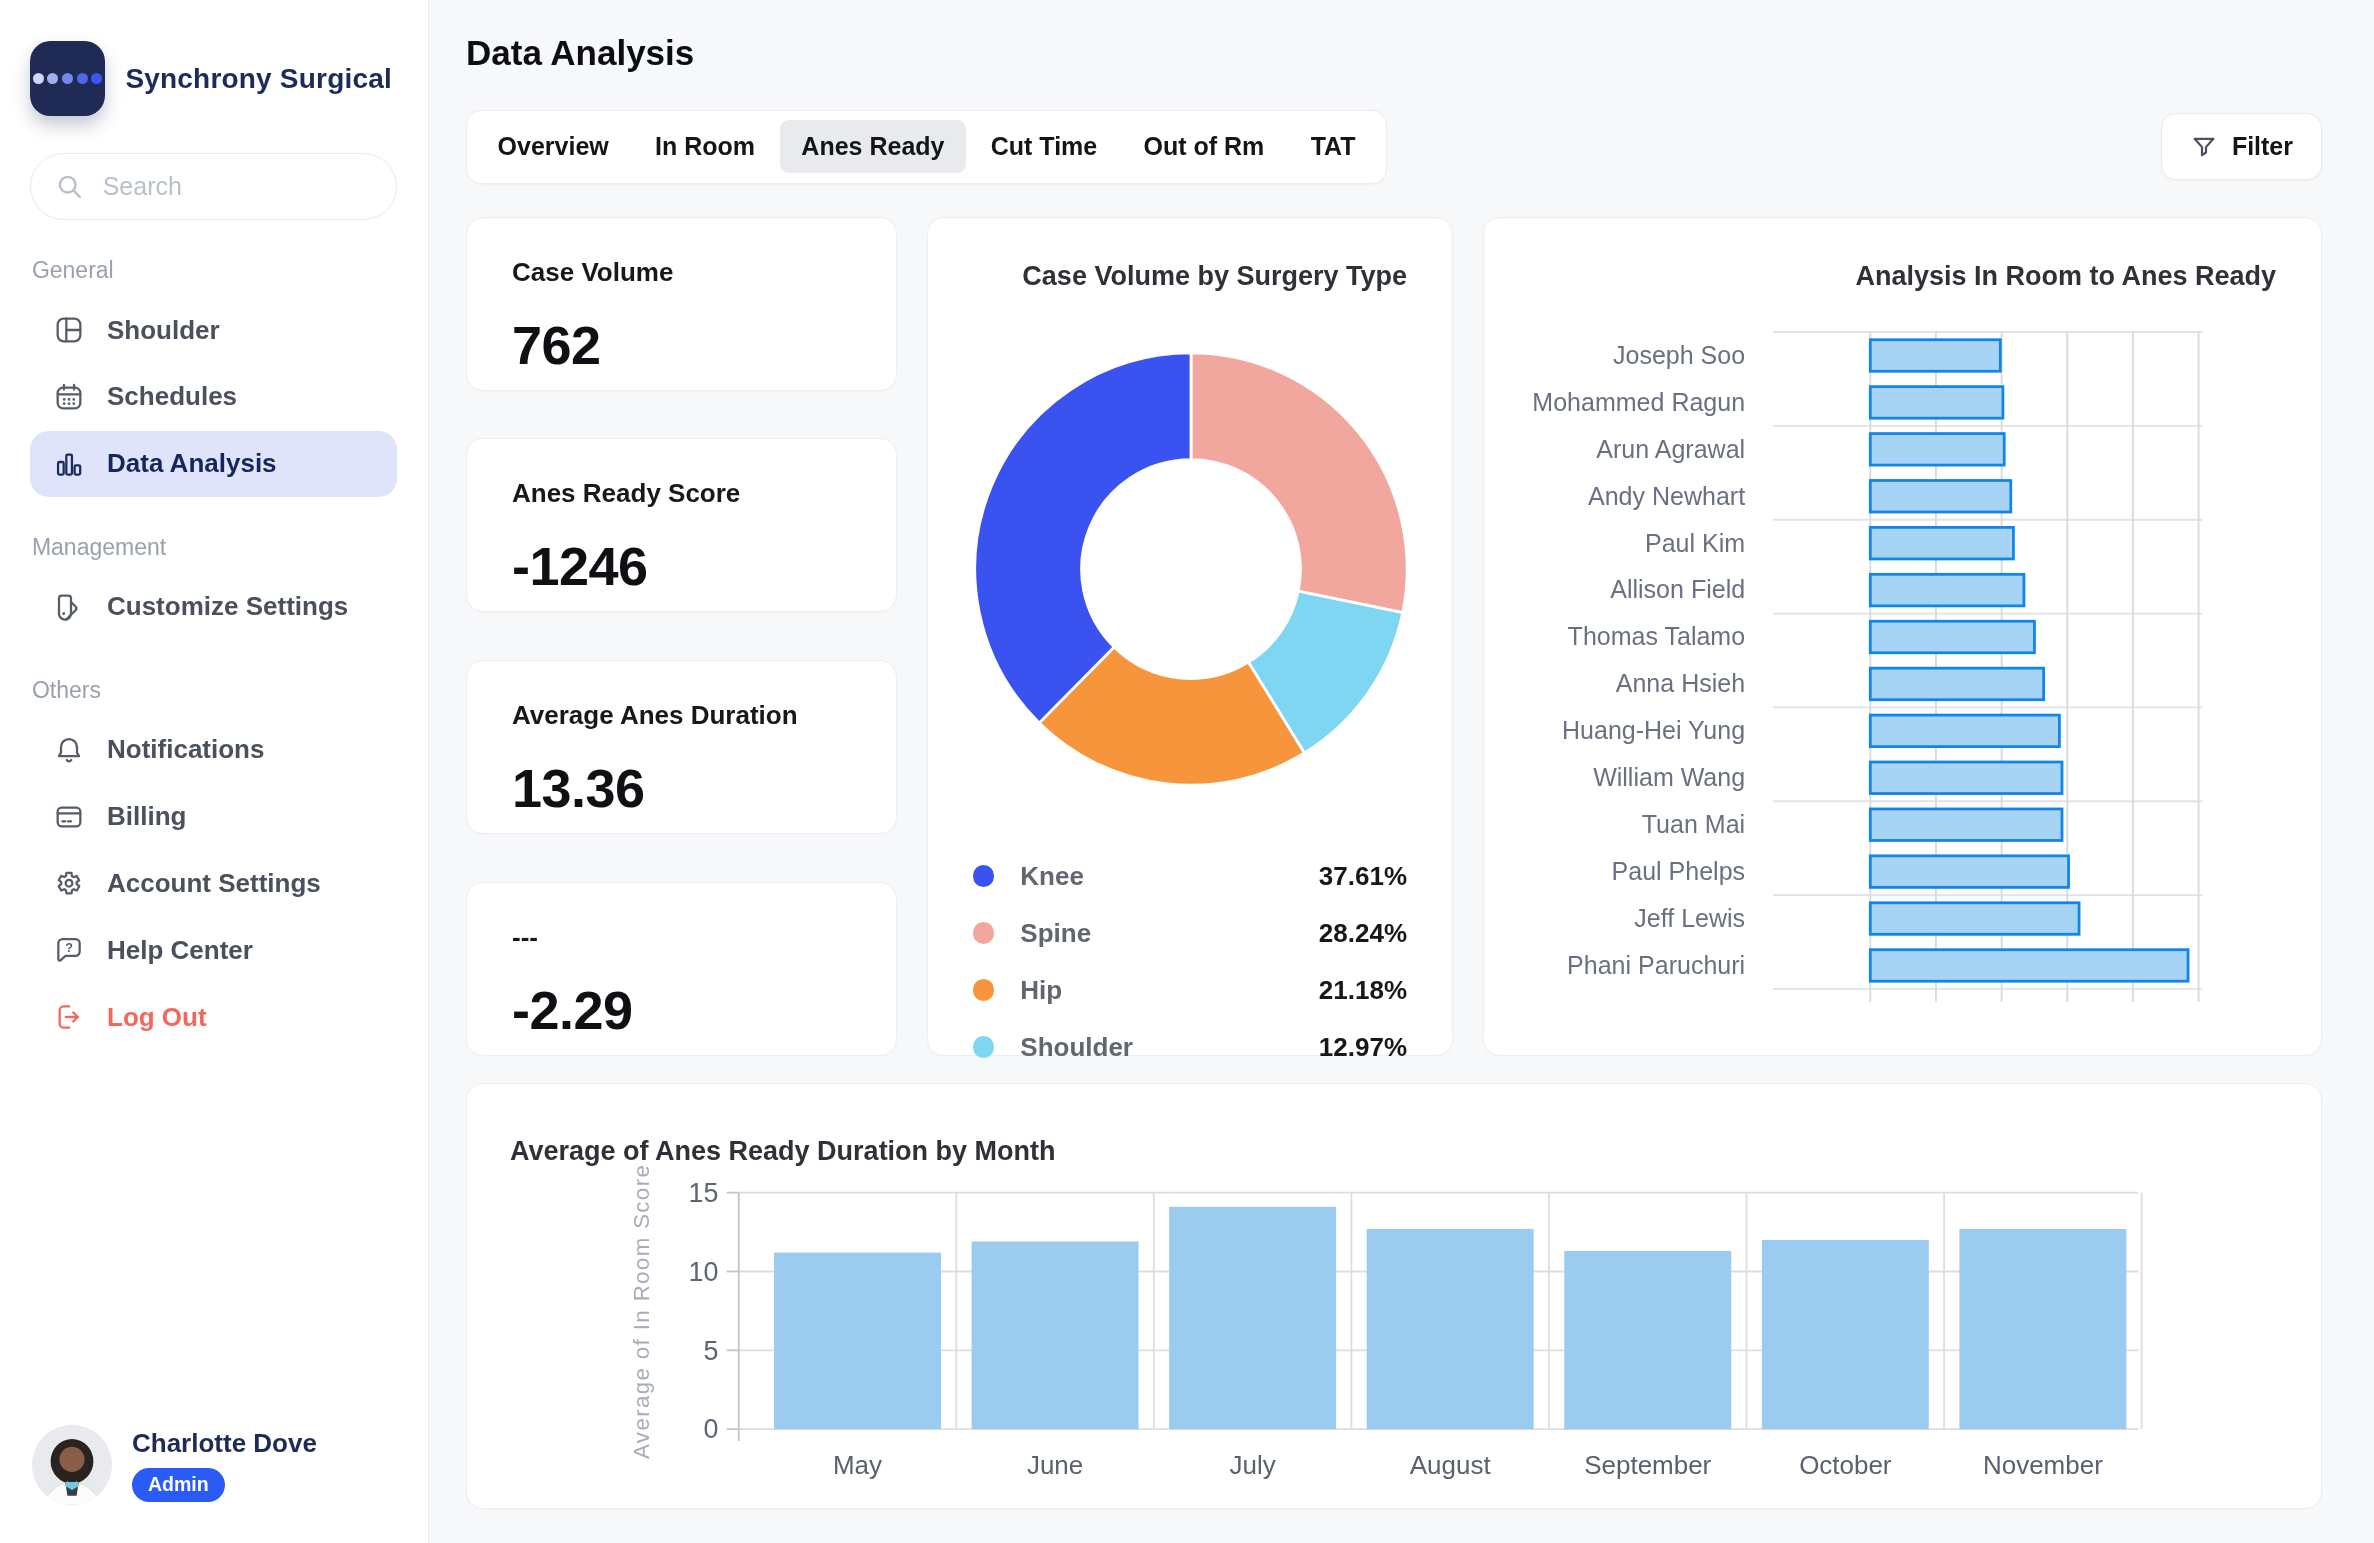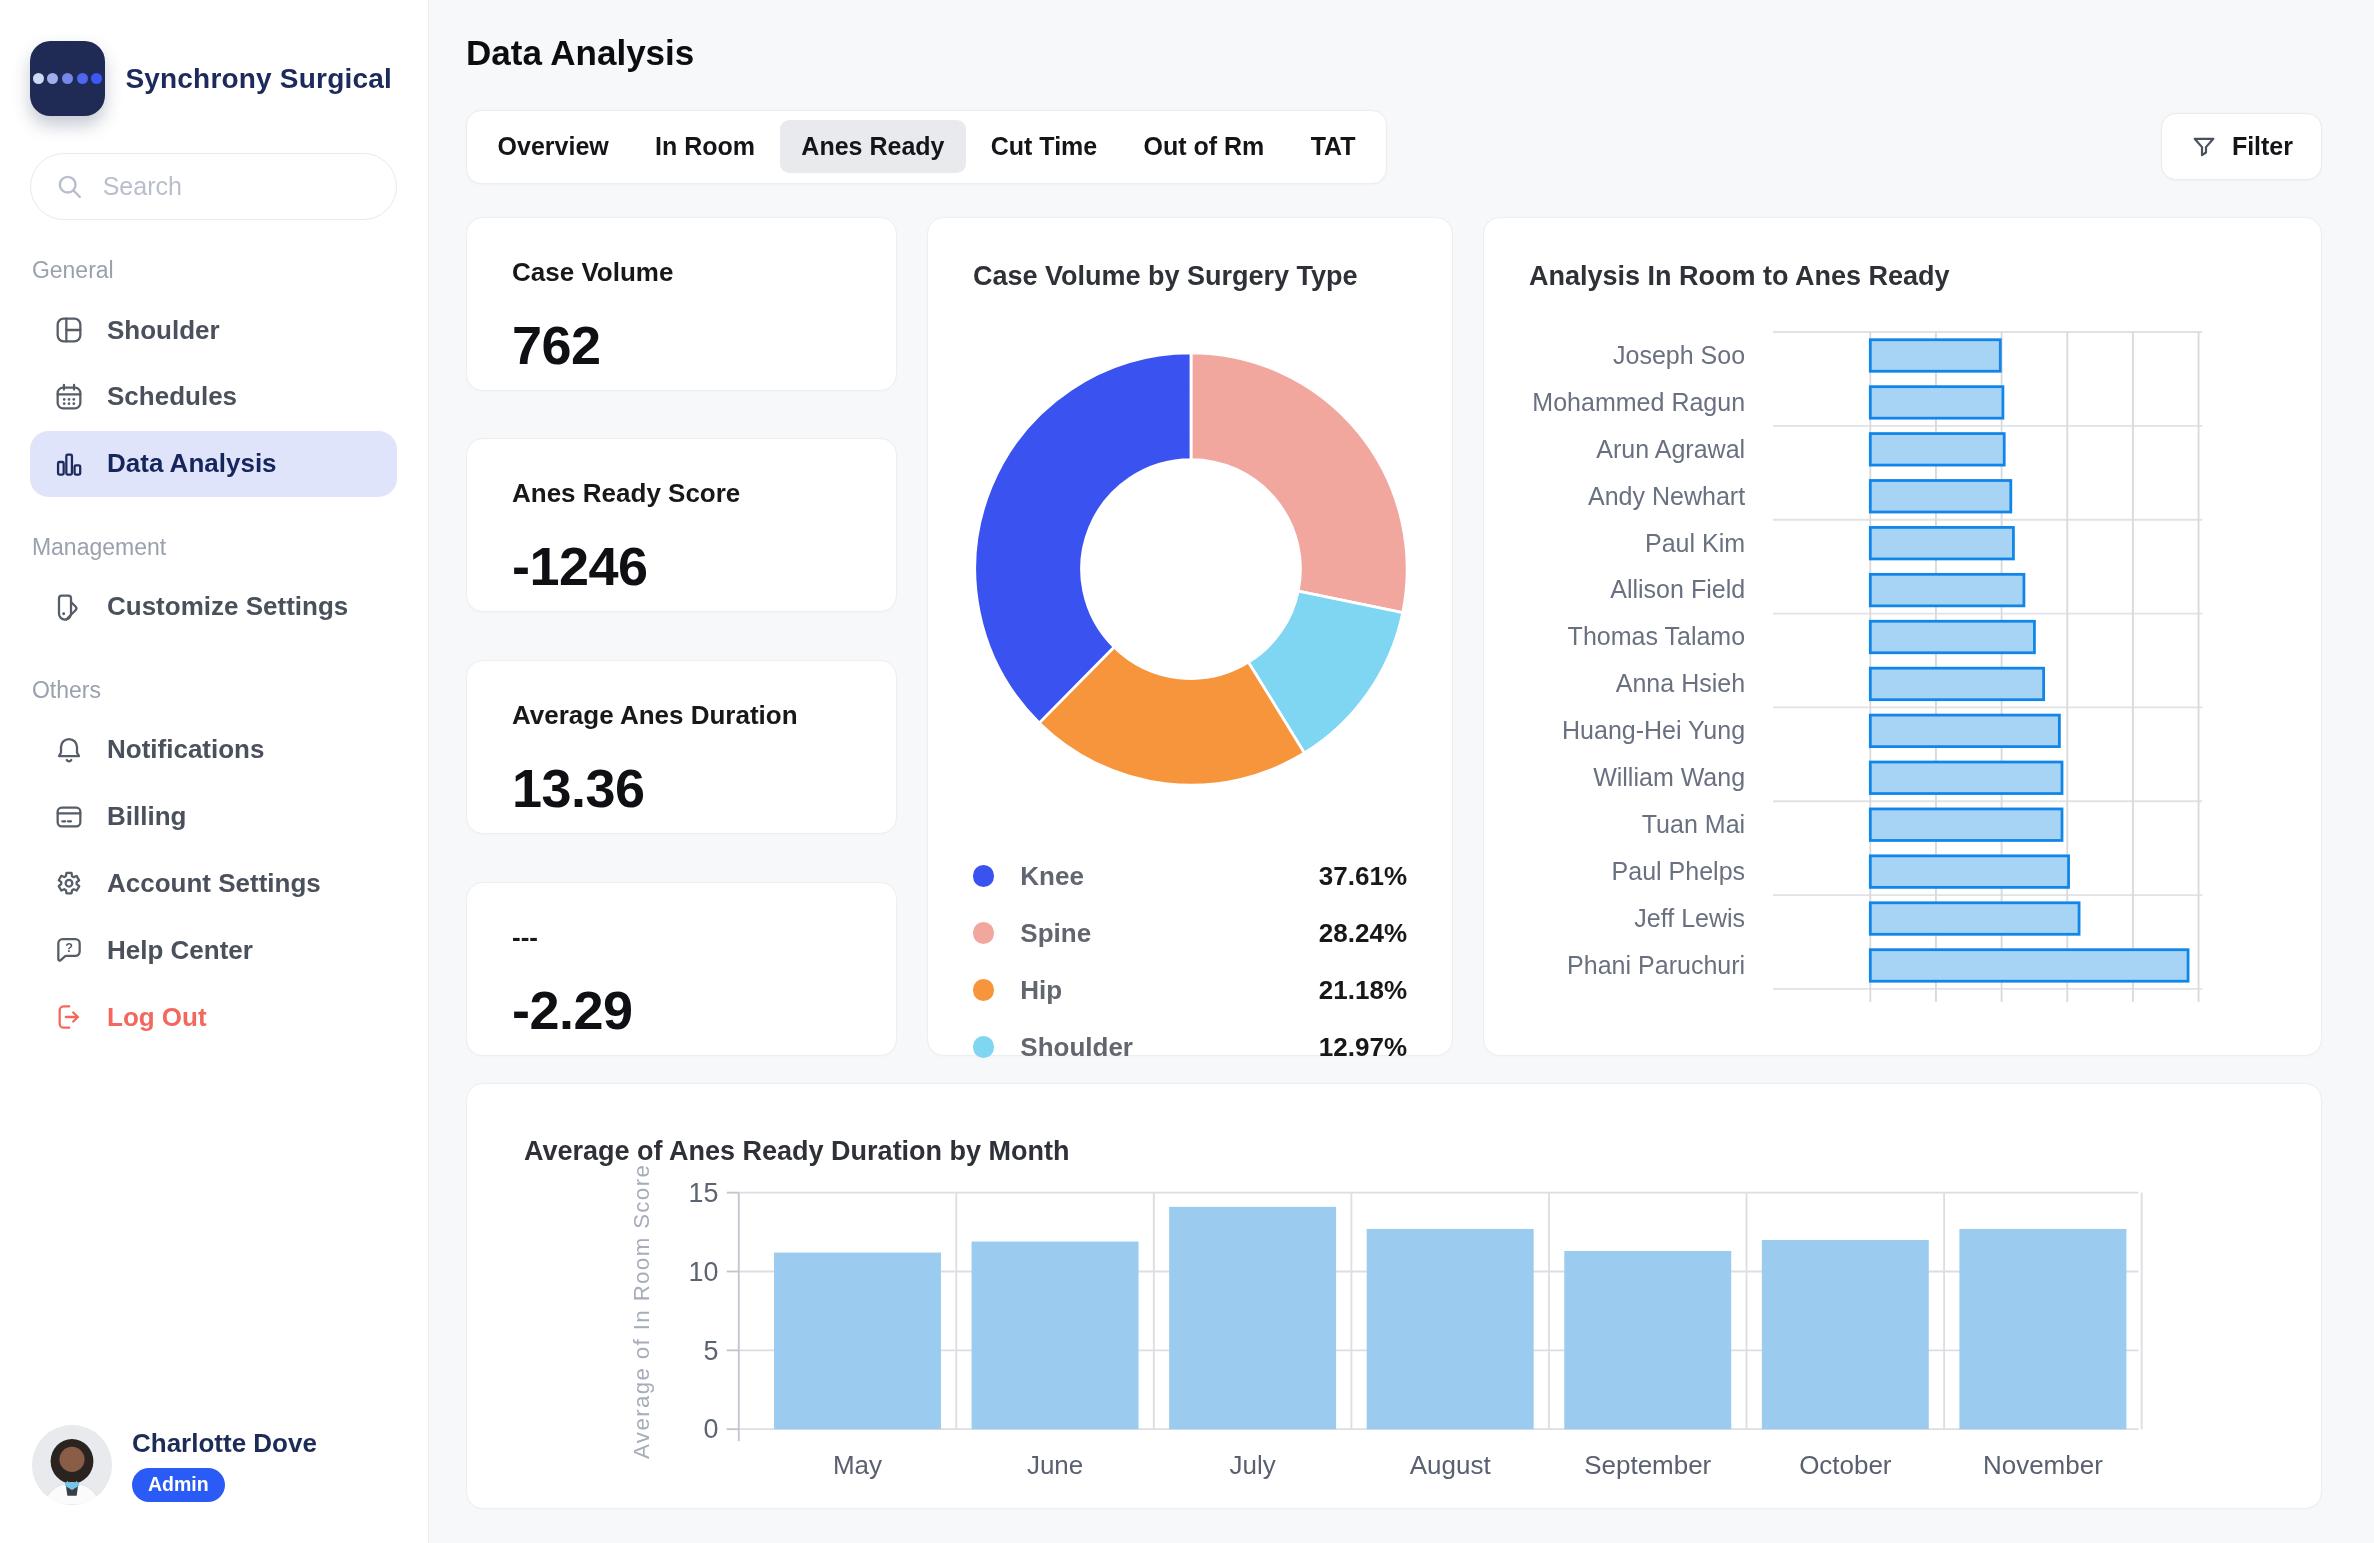--- a/index.html
+++ b/index.html
@@ -76,31 +76,31 @@
     margin-bottom:27px; height:839px;
   }
   .card {
     background:#fff; border:1.4px solid #eceef2; border-radius:16.7px;
     box-shadow:0 0.9px 1.9px rgba(16,24,40,.02); position:relative;
   }
   .stats { display:flex; flex-direction:column; justify-content:space-between; }
   .stat-card { height:174px; padding:39px 45px; }
   .stat-label { font-size:26px; font-weight:700; color:#17181a; }
   .stat-value { font-size:54px; font-weight:700; color:#0f1013; margin-top:26px; letter-spacing:-0.5px; }
-  .chart-card { height:839px; padding:43px 45px; }
+  .chart-card { height:839px; padding:43px 45px;text-align:right; }
   .card h3 { margin:0; font-size:27px; font-weight:700; color:#2e3137; }
   #donut-svg { display:block; margin:59px auto 0 auto; }
   .legend { margin-top:61px; }
   .legend-row { display:flex; align-items:center; height:57px; font-size:26px; }
   .legend-dot { width:21.3px; height:21.3px; border-radius:50%; flex:0 0 auto; }
   .legend-label { margin-left:26px; color:#61666f; font-weight:700; }
   .legend-value { margin-left:auto; font-weight:700; color:#17181a; }
   .hbar-wrap { position:absolute; left:45px; top:89px; }
   .month-card { height:426px; }
-  .month-card h3 { position:absolute; left:57px; top:52px; }
+  .month-card h3 { position:absolute; left:43px; top:52px; }
   .month-card svg { position:absolute; left:0; top:0; }
 </style>
 </head>
 <body>
 
 <aside class="sidebar">
   <div class="brand">
     <div class="logo" id="logo">
         <i style="background: rgb(207, 216, 244);"></i>
         <i style="background: rgb(159, 176, 238);"></i>

